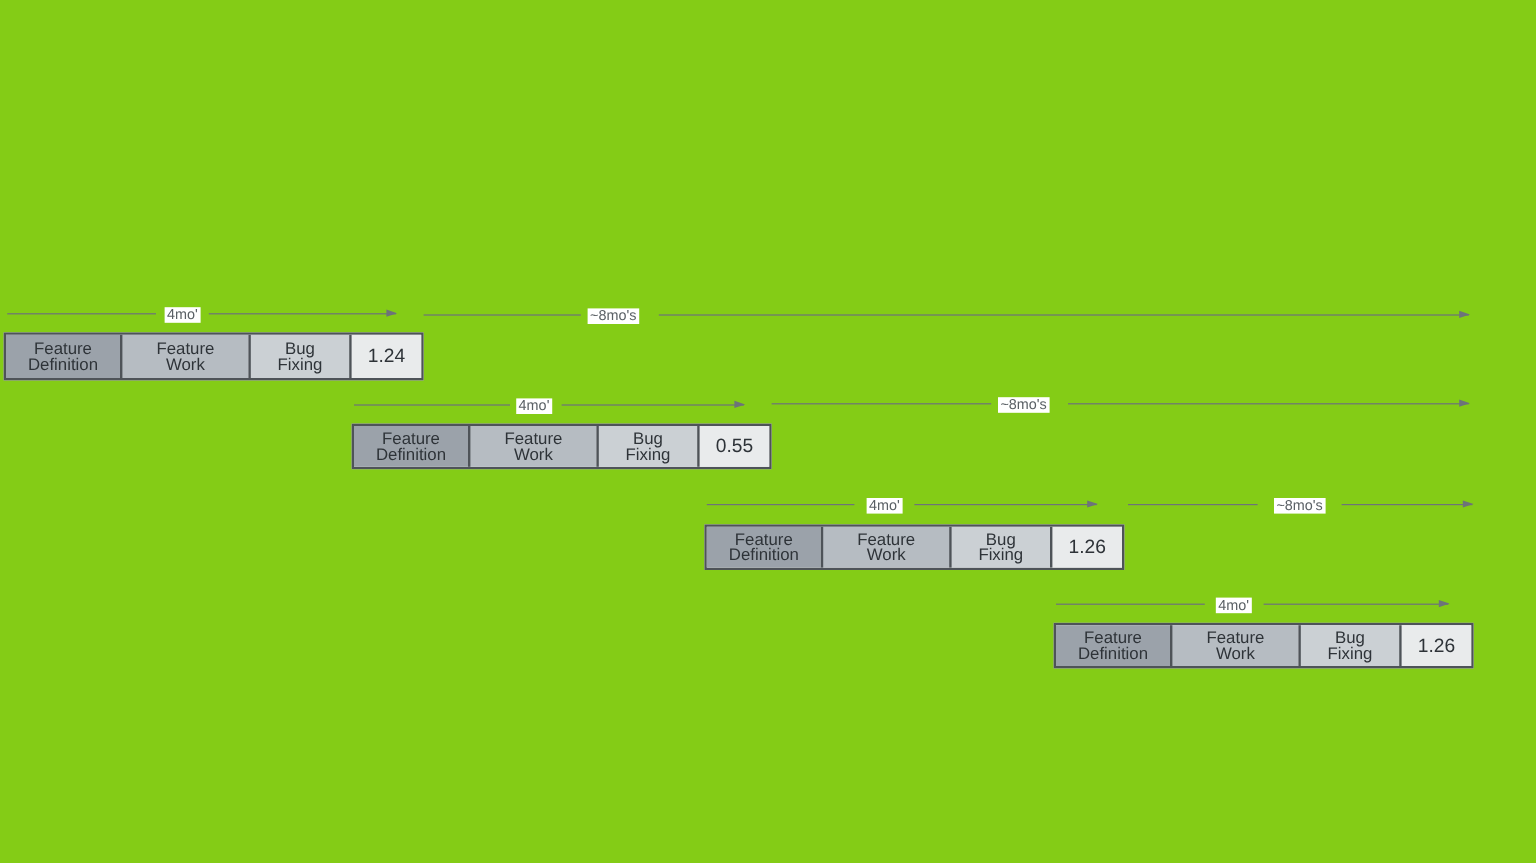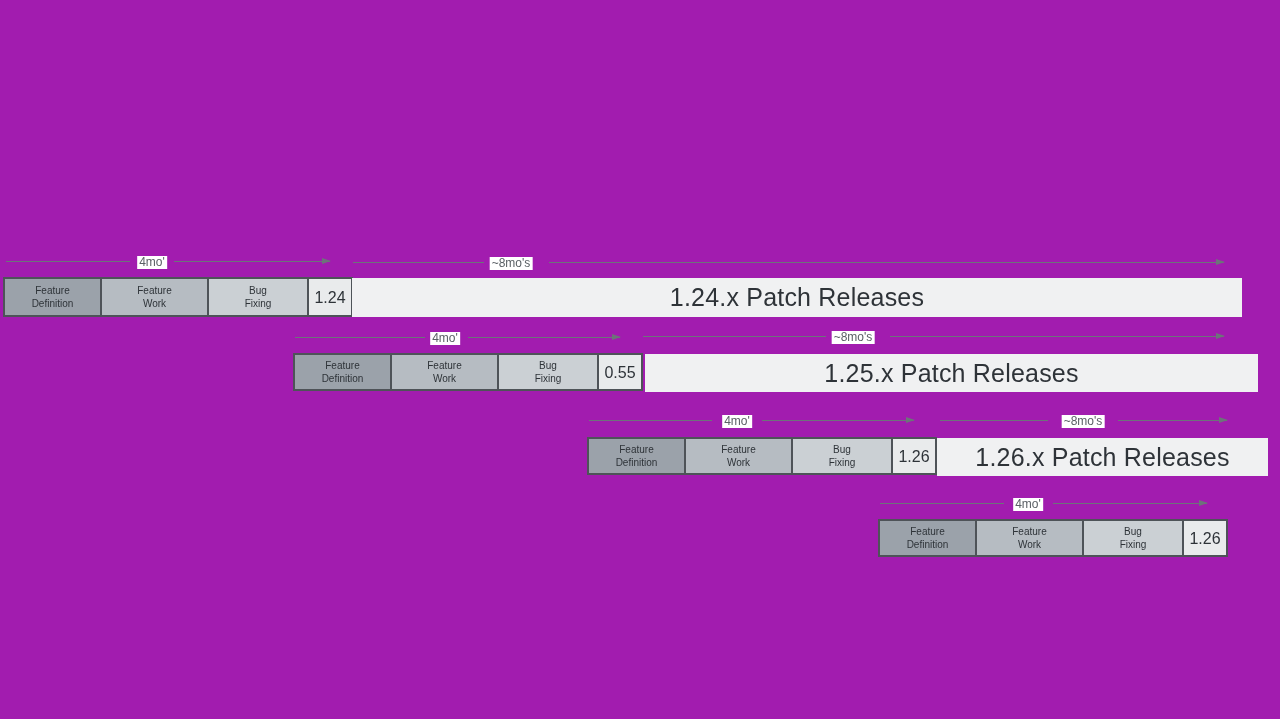--- a/index.html
+++ b/index.html
@@ -1,17 +1,17 @@
 <!DOCTYPE html>
 <html style="--feature-definition-fill: #9ba2aa; --feature-work-fill: #b6bcc2; --bug-fixing-fill: #cbd0d4; --version-fill: #e9ebec; --patch-bar-fill: #f0f1f2; --box-border: #4e5358; --arrow: #6d737a; --text-dark: #2e3338; --label-gray: #5a6065;"><head>
 <meta charset="utf-8">
 <style>
   html,body { margin:0; padding:0; background:#fff; }
   .stage {
-    position:relative; width:1280px; height:719px; background:#a21caf;
+    position:relative; width:1280px; height:719px; background:#84cc16;
     overflow:hidden; font-family:"Liberation Sans", sans-serif;
   }
 
   
   .aline { position:absolute; height:1px; background:var(--arrow,#6d737a); }
   .aline.ahead::after {
     content:""; position:absolute; right:-1px; top:-3px; width:0; height:0;
     border-left:9px solid var(--arrow,#6d737a);
     border-top:3.5px solid transparent; border-bottom:3.5px solid transparent;
   }
@@ -22,27 +22,27 @@
   }
 
   
   .devrow {
     position:absolute; display:flex; box-sizing:border-box;
     border:2px solid var(--box-border,#4e5358); background:#fff;
   }
   .pbox {
     box-sizing:border-box; border-left:2px solid var(--box-border,#4e5358);
     display:flex; align-items:center; justify-content:center; text-align:center;
-    font-size:10px; line-height:13px; color:var(--text-dark,#2e3338);
+    font-size:14px; line-height:13px; color:var(--text-dark,#2e3338);
     white-space:pre-line;
   }
   .pbox:first-child { border-left:none; }
   .fd  { background:var(--feature-definition-fill,#9ba2aa); width:95px; }
   .fw  { background:var(--feature-work-fill,#b6bcc2); width:107px; }
-  .bf  { background:var(--bug-fixing-fill,#cbd0d4); width:100px; }
+  .bf  { background:var(--bug-fixing-fill,#cbd0d4); width:84px; }
   .ver { background:var(--version-fill,#e9ebec); flex:1; font-size:16px; }
 
   
   .patchbar {
     position:absolute; background:var(--patch-bar-fill,#f0f1f2);
     display:flex; align-items:center; justify-content:center;
     font-size:25px; letter-spacing:.2px; color:var(--text-dark,#2e3338);
   }
 </style>
 </head>
@@ -62,63 +62,60 @@
   </div>
   <div class="devrow" style="left:3px;top:277px;width:350px;height:40px;">
     <div class="pbox fd">Feature
 Definition</div>
     <div class="pbox fw">Feature
 Work</div>
     <div class="pbox bf">Bug
 Fixing</div>
     <div class="pbox ver">1.24</div>
   </div>
-  <div class="patchbar" style="left:352px;top:278px;width:890px;height:39px;">1.24.x Patch Releases</div>
 
   <div>
     <div class="aline" style="left:295px;top:337px;width:130px;"></div>
     <div class="alabel" style="left:445px;top:332px;">4mo'</div>
     <div class="aline ahead" style="left:468px;top:337px;width:152px;"></div>
   </div>
   <div>
     <div class="aline" style="left:643px;top:336px;width:183px;"></div>
     <div class="alabel" style="left:853px;top:331px;">~8mo's</div>
     <div class="aline ahead" style="left:890px;top:336px;width:334px;"></div>
   </div>
   <div class="devrow" style="left:293px;top:353px;width:350px;height:38px;">
     <div class="pbox fd">Feature
 Definition</div>
     <div class="pbox fw">Feature
 Work</div>
     <div class="pbox bf">Bug
 Fixing</div>
     <div class="pbox ver">0.55</div>
   </div>
-  <div class="patchbar" style="left:645px;top:354px;width:613px;height:38px;">1.25.x Patch Releases</div>
 
   <div>
     <div class="aline" style="left:589px;top:420px;width:123px;"></div>
     <div class="alabel" style="left:737px;top:415px;">4mo'</div>
     <div class="aline ahead" style="left:762px;top:420px;width:152px;"></div>
   </div>
   <div>
     <div class="aline" style="left:940px;top:420px;width:108px;"></div>
     <div class="alabel" style="left:1083px;top:415px;">~8mo's</div>
     <div class="aline ahead" style="left:1118px;top:420px;width:109px;"></div>
   </div>
   <div class="devrow" style="left:587px;top:437px;width:350px;height:38px;">
     <div class="pbox fd">Feature
 Definition</div>
     <div class="pbox fw">Feature
 Work</div>
     <div class="pbox bf">Bug
 Fixing</div>
     <div class="pbox ver">1.26</div>
   </div>
-  <div class="patchbar" style="left:937px;top:438px;width:331px;height:38px;">1.26.x Patch Releases</div>
 
   <div>
     <div class="aline" style="left:880px;top:503px;width:124px;"></div>
     <div class="alabel" style="left:1028px;top:498px;">4mo'</div>
     <div class="aline ahead" style="left:1053px;top:503px;width:154px;"></div>
   </div>
   <div class="devrow" style="left:878px;top:519px;width:350px;height:38px;">
     <div class="pbox fd">Feature
 Definition</div>
     <div class="pbox fw">Feature

